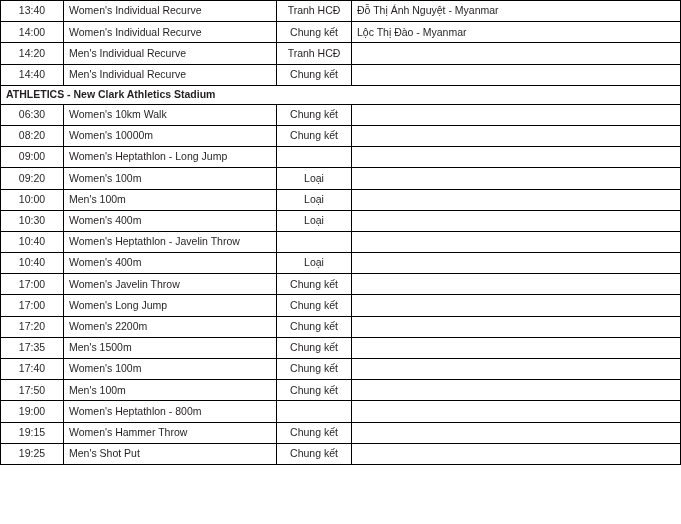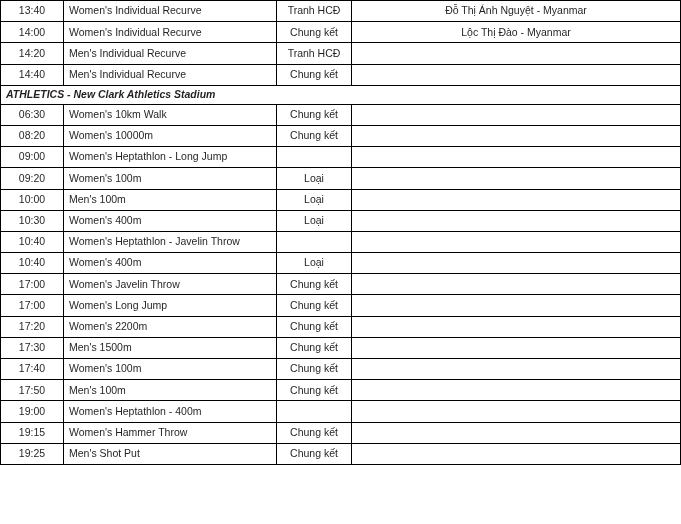--- a/index.html
+++ b/index.html
@@ -37,28 +37,27 @@
     width: 202px;
     text-align: left;
     margin-top: 16px;
   }
   td.col-round {
     width: 64px;
     text-align: center;
   }
   td.col-athlete {
     width: auto;
-    text-align: center;
+    text-align: left;
   }
   tr.section-row td {
     font-weight: bold;
     text-align: left;
     font-size: 10.5px;
     height: 18px;
-    font-style: italic;
   }
 </style>
 </head>
 <body>
 
 <table class="schedule">
   <tbody>
       <tr>
         <td class="col-time">13:40</td>
         <td class="col-event">Women's Individual Recurve</td>
@@ -146,40 +145,40 @@
         <td class="col-round">Chung kết</td>
         <td class="col-athlete"></td>
       </tr>
       <tr>
         <td class="col-time">17:20</td>
         <td class="col-event">Women's 2200m</td>
         <td class="col-round">Chung kết</td>
         <td class="col-athlete"></td>
       </tr>
       <tr>
-        <td class="col-time">17:30</td>
+        <td class="col-time">17:35</td>
         <td class="col-event">Men's 1500m</td>
         <td class="col-round">Chung kết</td>
         <td class="col-athlete"></td>
       </tr>
       <tr>
         <td class="col-time">17:40</td>
         <td class="col-event">Women's 100m</td>
         <td class="col-round">Chung kết</td>
         <td class="col-athlete"></td>
       </tr>
       <tr>
         <td class="col-time">17:50</td>
         <td class="col-event">Men's 100m</td>
         <td class="col-round">Chung kết</td>
         <td class="col-athlete"></td>
       </tr>
       <tr>
         <td class="col-time">19:00</td>
-        <td class="col-event">Women's Heptathlon - 400m</td>
+        <td class="col-event">Women's Heptathlon - 800m</td>
         <td class="col-round"></td>
         <td class="col-athlete"></td>
       </tr>
       <tr>
         <td class="col-time">19:15</td>
         <td class="col-event">Women's Hammer Throw</td>
         <td class="col-round">Chung kết</td>
         <td class="col-athlete"></td>
       </tr>
       <tr>

